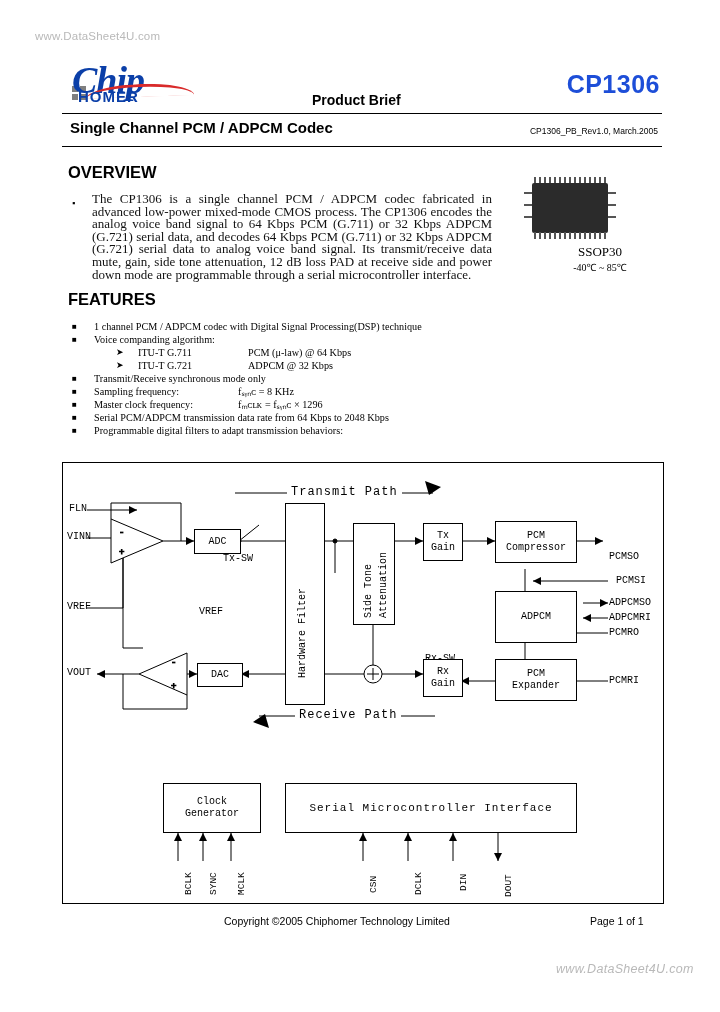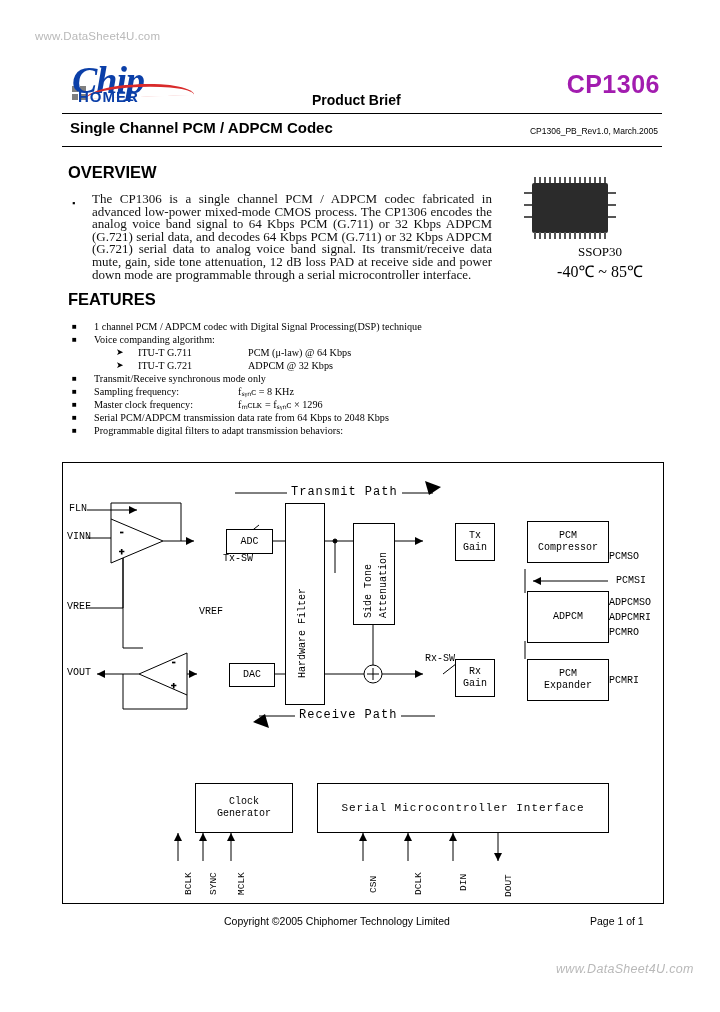--- a/index.html
+++ b/index.html
@@ -83,21 +83,21 @@
     background: #7f7f7f;
     display: block;
   }
   
   .partno {
     position: absolute;
     right: 60px; top: 70px;
     font-family: "Liberation Sans", sans-serif;
     font-size: 25px;
     font-weight: bold;
-    color: #a21caf;
+    color: #1d4ed8;
     letter-spacing: 0.5px;
   }
   .prodbrief {
     position: absolute;
     left: 312px; top: 92px;
     font-family: "Liberation Sans", sans-serif;
     font-size: 14px;
     font-weight: bold;
   }
   .rule-top {
@@ -189,21 +189,21 @@
     text-align: center;
     font-family: "Liberation Serif", serif;
     font-size: 13px;
   }
   .pkg-temp {
     position: absolute;
     left: 530px; top: 260px;
     width: 140px;
     text-align: center;
     font-family: "Liberation Serif", serif;
-    font-size: 16px;
+    font-size: 10px;
   }
   
   .feat {
     position: absolute;
     left: 68px; top: 320px;
     width: 520px;
     font-size: 10.2px;
   }
   .feat .row {
     position: relative;
@@ -257,21 +257,20 @@
     position: absolute;
     border: 1.1px solid #000;
     background: #fff;
     font-family: "Liberation Mono", monospace;
     font-size: 10px;
     display: flex;
     align-items: center;
     justify-content: center;
     text-align: center;
     line-height: 12px;
-    margin-left: 32px;
   }
   .vbox {
     position: absolute;
     border: 1.1px solid #000;
     background: #fff;
   }
   .vtext {
     position: absolute;
     font-family: "Liberation Mono", monospace;
     font-size: 10px;

